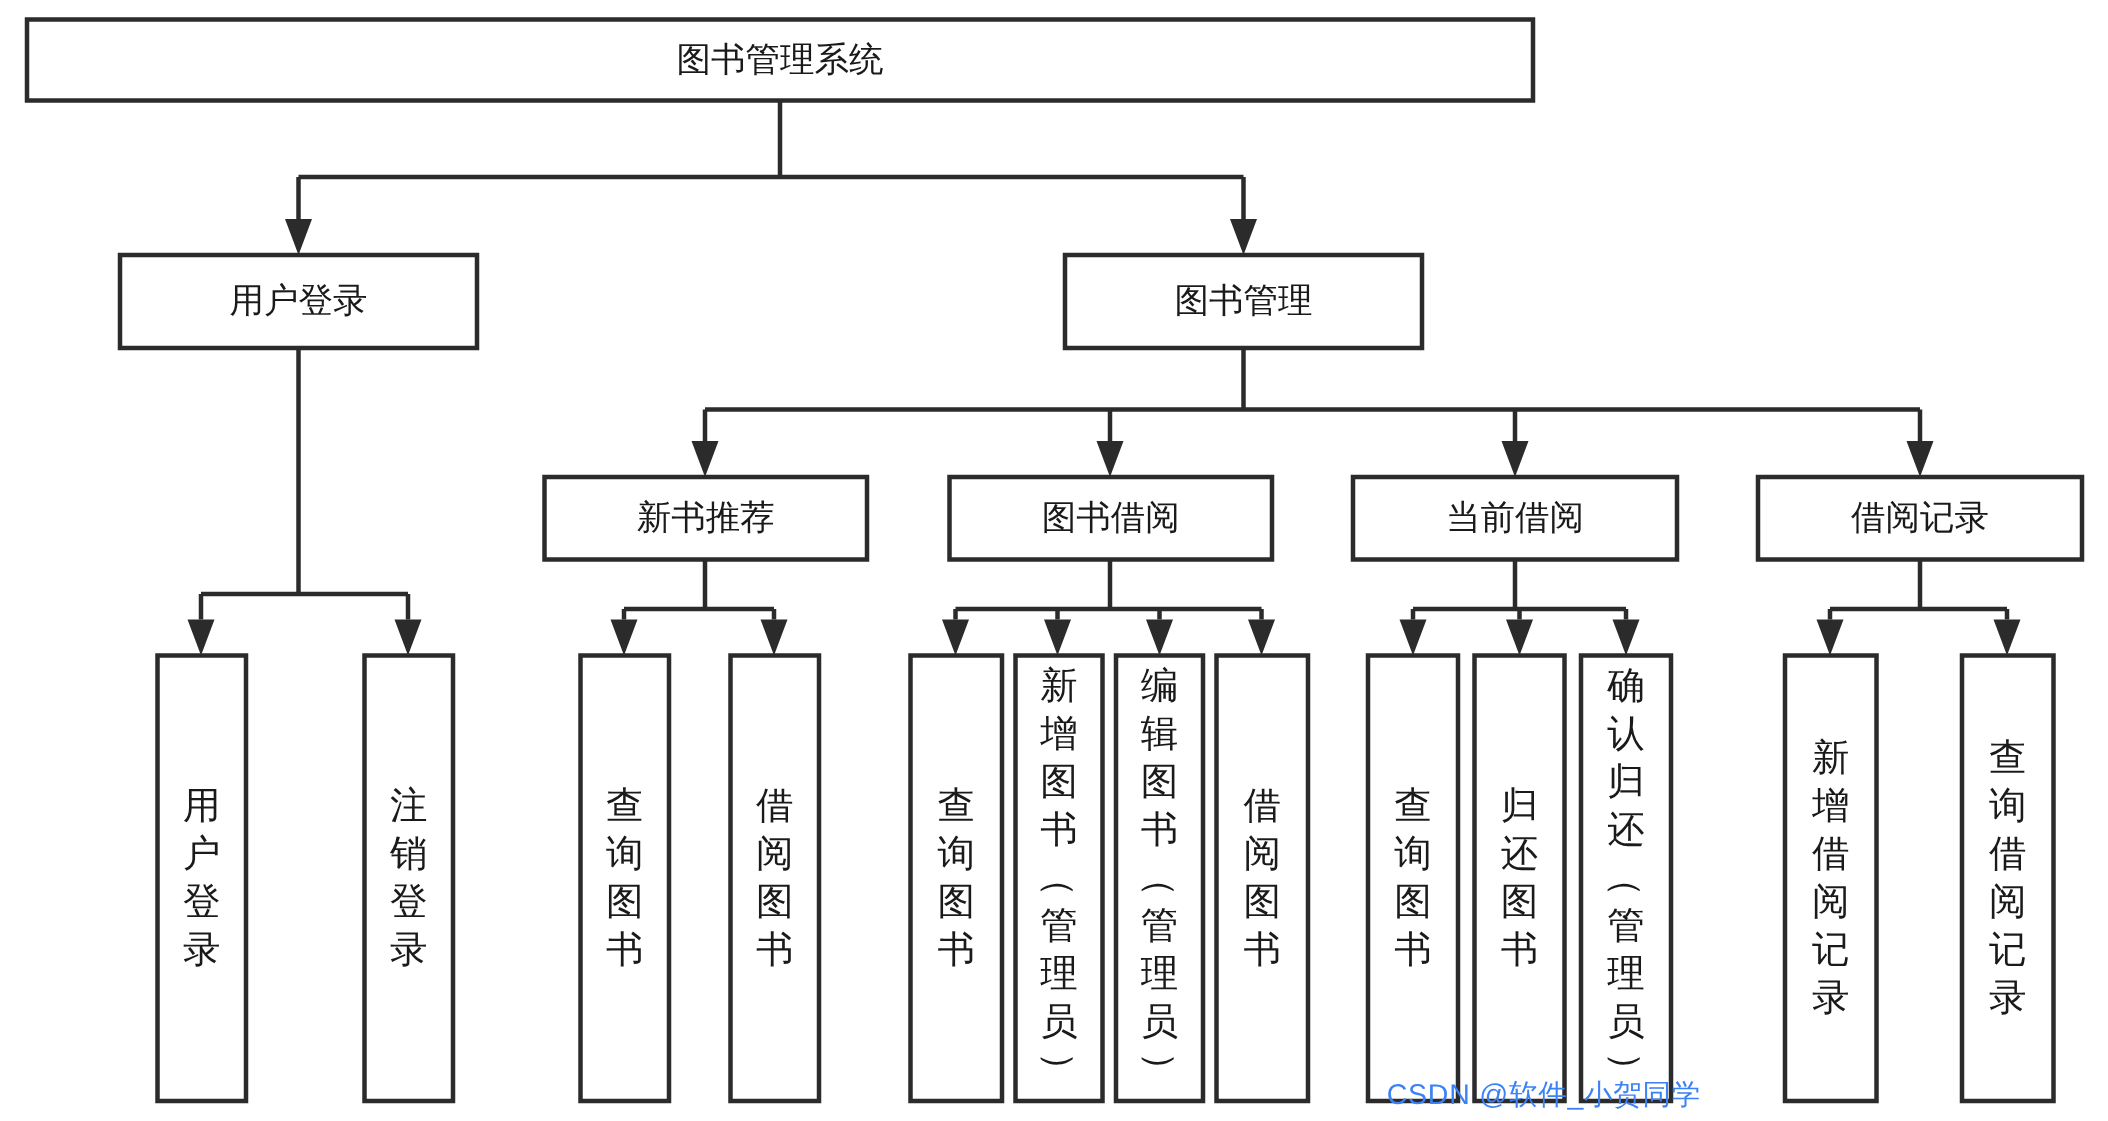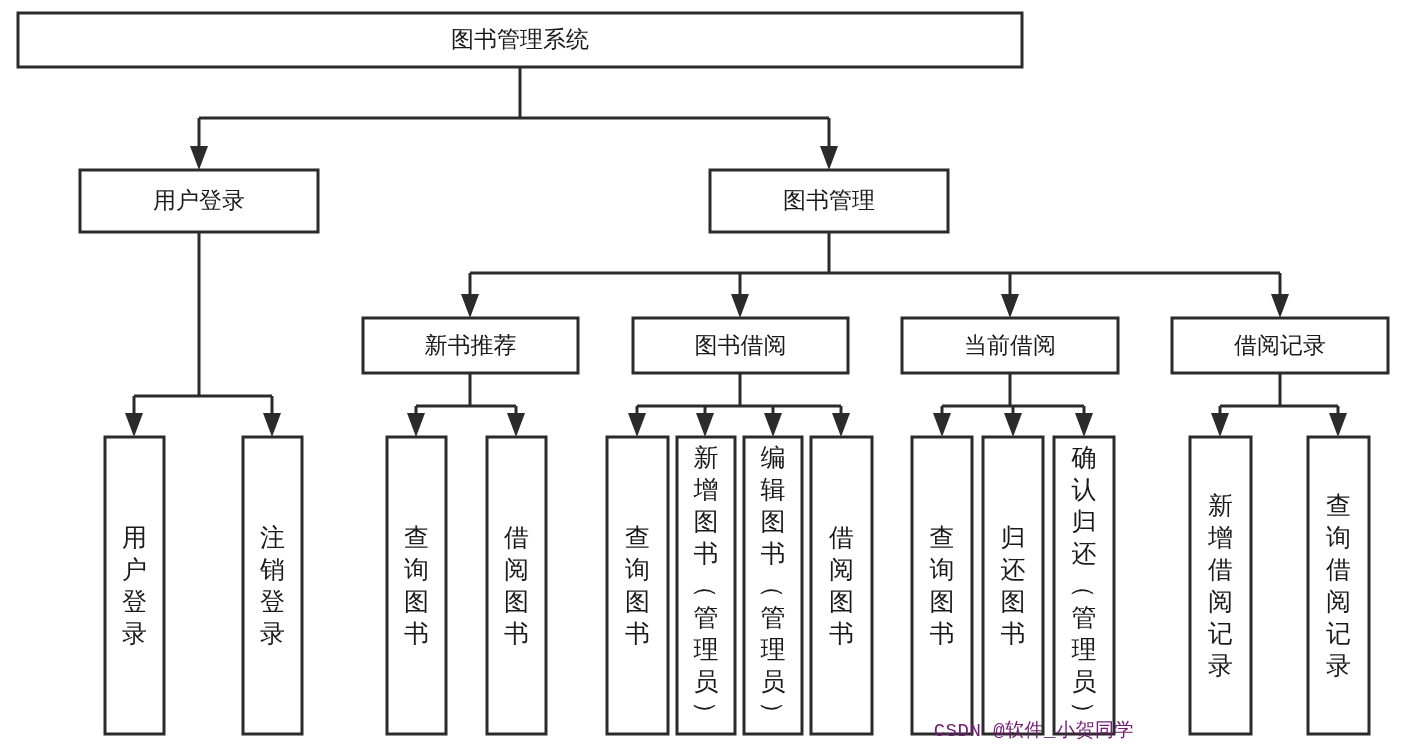--- a/index.html
+++ b/index.html
@@ -51,23 +51,23 @@
   .leaf-label {
     font-family: "Liberation Sans", "DejaVu Sans", sans-serif;
     fill: #1a1a1a;
     font-size: 25px;
     text-anchor: middle;
   }
   .watermark {
     position: absolute;
     right: 8px;
     bottom: 4px;
-    font-family: Liberation Mono, monospace;
+    font-family: Liberation Sans, sans-serif;
     font-size: 19px;
-    color: #701a75;
+    color: #3b82f6;
     letter-spacing: 0.5px;
     white-space: nowrap;
     pointer-events: none;
   }
 </style>
 </head>
 <body>
 
 <div id="diagram-root">
   <svg id="diagram-svg" viewBox="0 0 1405 747" xmlns="http://www.w3.org/2000/svg">

